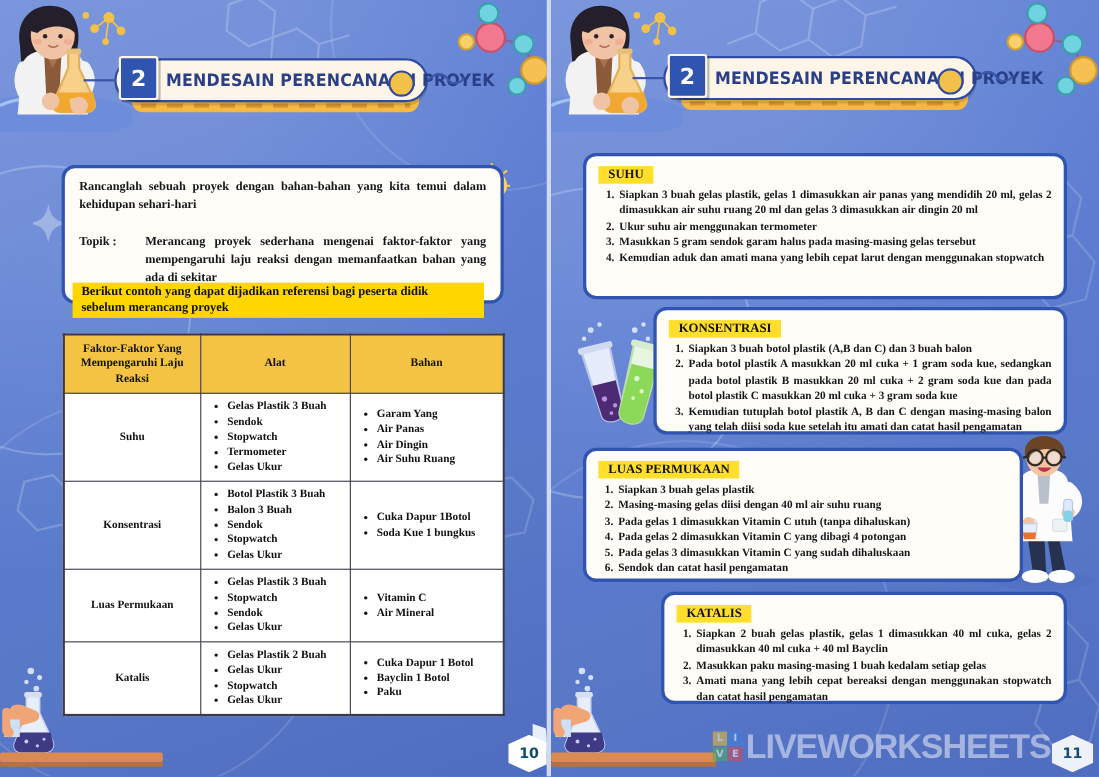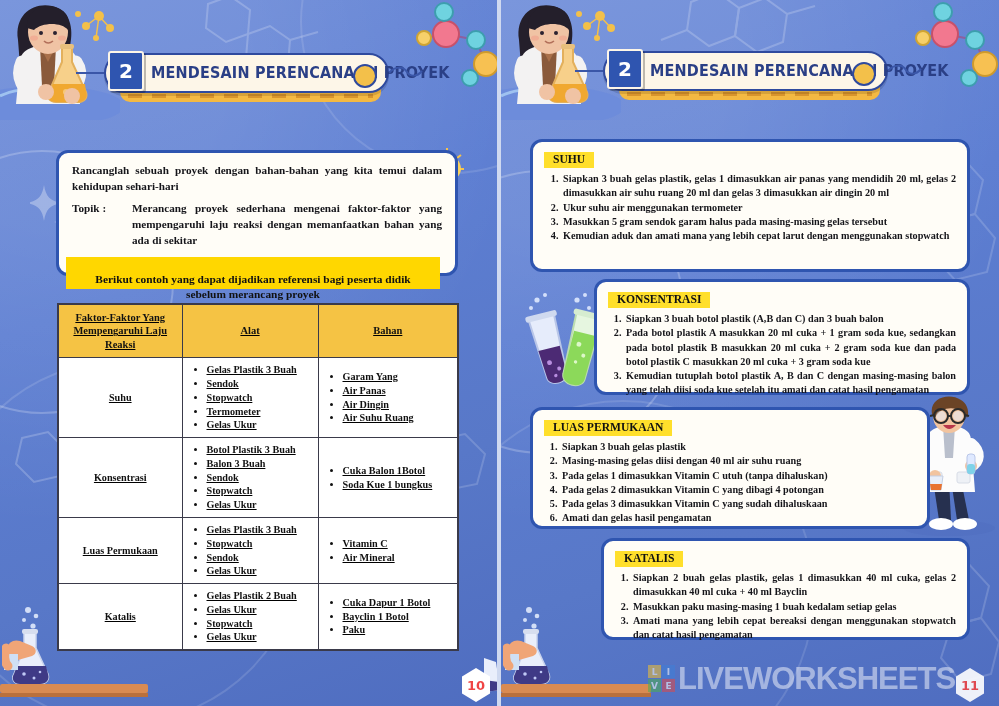--- a/index.html
+++ b/index.html
@@ -53,45 +53,45 @@
 
   
   .card{position:absolute;background:#fffdf7;border:3px solid #2f55b0;border-radius:12px;
     box-sizing:border-box;}
 
   .ptext{font-family:"Liberation Serif",serif;font-weight:bold;color:#15151a;font-size:11.2px;
     line-height:1.42;text-align:justify;}
   .ptext .hang{display:block;padding-left:60px;text-indent:0;}
 
   
-  .ybanner{position:absolute;background:#ffd700;color:#111;text-align:center;
+  .ybanner{position:absolute;background:#ffd700;color:#111;
     font-family:"Liberation Serif",serif;font-weight:bold;font-size:11.4px;line-height:1.35;
-    padding:15px 8px;box-sizing:border-box;}
+    padding:1px 8px;box-sizing:border-box;}
 
   
   table.tbl{position:absolute;border-collapse:collapse;table-layout:fixed;background:#fff;
-    border:2px solid #3a3a4a;text-decoration:underline;}
+    border:2px solid #3a3a4a;}
   table.tbl th,table.tbl td{border:1.5px solid #3a3a4a;vertical-align:middle;
     font-family:"Liberation Serif",serif;font-weight:bold;color:#111;}
   table.tbl th{background:#f5c344;text-align:center;font-size:10.5px;line-height:1.28;padding:6px 4px;}
   table.tbl td.factor{text-align:center;font-size:10.2px;}
   table.tbl td.lst{padding:5px 4px 5px 2px;}
   table.tbl ul{margin:0;padding-left:22px;}
   table.tbl li{font-size:10.2px;line-height:1.35;}
 
   
   .ylabel{display:inline-block;background:#ffdf2b;color:#111;font-family:"Liberation Serif",serif;
     font-weight:bold;font-size:11.6px;padding:1px 9px 2px;margin-bottom:4px;}
   ol.steps{margin:0;padding-left:17px;}
   ol.steps li{font-family:Liberation Serif, serif;font-weight:bold;color:#15151a;
     font-size:10.2px;line-height:1.4;text-align:justify;padding-left:2px;}
 
   
-  .pagebadge{position:absolute;width:28px;height:34px;display:flex;align-items:center;
-    justify-content:center;background:#fff;color:#ef4444;font-family:"DejaVu Sans",sans-serif;
+  .pagebadge{position:absolute;width:38px;height:34px;display:flex;align-items:center;
+    justify-content:center;background:#fff;color:#0c4a6e;font-family:"DejaVu Sans",sans-serif;
     font-weight:bold;font-size:13px;
     clip-path:polygon(50% 0,100% 25%,100% 75%,50% 100%,0 75%,0 25%);}
 
   
   .wm{position:absolute;left:648px;top:663px;display:flex;align-items:center;gap:3px;
     opacity:.55;}
   .wm .sq{display:grid;grid-template-columns:13px 13px;grid-template-rows:13px 13px;gap:1px;}
   .wm .sq span{display:flex;align-items:center;justify-content:center;color:#fff;
     font-family:"DejaVu Sans",sans-serif;font-weight:bold;font-size:9px;}
   .wm .wtext{font-family:Liberation Sans, sans-serif;font-weight:bold;font-size:31px;
@@ -228,21 +228,21 @@
           <line x1="34" y1="21" x2="29" y2="21"></line>
         </g>
         <path d="M17 7 C25 7 31 13 31 21 C31 27 26 29 25 34 L9 34 C8 29 3 27 3 21 C3 13 9 7 17 7Z" fill="#f9d25f"></path>
         <rect x="9" y="34" width="16" height="4" fill="#c9a03a"></rect>
         <rect x="10" y="39" width="14" height="3" rx="1.5" fill="#c9a03a"></rect>
       </svg>
     </div>
 
     <div class="card" style="left:56px;top:150px;width:402px;height:126px;padding:10px 13px;">
       <div class="ptext">Rancanglah sebuah proyek dengan bahan-bahan yang kita temui dalam kehidupan sehari-hari</div>
-      <div class="ptext" style="margin-top:6px;position:relative;">
+      <div class="ptext" style="margin-top:18px;position:relative;">
         <span style="position:absolute;left:0;top:0;">Topik :</span>
         <span class="hang">Merancang proyek sederhana mengenai faktor-faktor yang mempengaruhi laju reaksi dengan memanfaatkan bahan yang ada di sekitar</span>
       </div>
     </div>
 
     <div class="ybanner" style="left:66px;top:257px;width:374px;height:32px;">Berikut contoh yang dapat dijadikan referensi bagi peserta didik sebelum merancang proyek</div>
 
     <table class="tbl" style="left:57px;top:303px;width:400px;">
       <colgroup>
           <col style="width:124px">
@@ -283,21 +283,21 @@
             <ul>
               <li>Botol Plastik 3 Buah</li>
               <li>Balon 3 Buah</li>
               <li>Sendok</li>
               <li>Stopwatch</li>
               <li>Gelas Ukur</li>
             </ul>
           </td>
           <td class="lst">
             <ul>
-              <li>Cuka Balon 1Botol</li>
+              <li>Cuka Dapur 1Botol</li>
               <li>Soda Kue 1 bungkus</li>
             </ul>
           </td>
         </tr>
         <tr style="height:64px">
           <td class="factor">Luas Permukaan</td>
           <td class="lst">
             <ul>
               <li>Gelas Plastik 3 Buah</li>
               <li>Stopwatch</li>
@@ -567,21 +567,21 @@
     </div>
 
     <div class="card" style="left:29px;top:407px;width:400px;height:122px;padding:7px 11px 6px;">
       <span class="ylabel">LUAS PERMUKAAN</span>
       <ol class="steps" style="padding-left:16px;">
         <li>Siapkan 3 buah gelas plastik</li>
         <li>Masing-masing gelas diisi dengan 40 ml air suhu ruang</li>
         <li>Pada gelas 1 dimasukkan Vitamin C utuh (tanpa dihaluskan)</li>
         <li>Pada gelas 2 dimasukkan Vitamin C yang dibagi 4 potongan</li>
         <li>Pada gelas 3 dimasukkan Vitamin C yang sudah dihaluskaan</li>
-        <li>Amati dan gelas hasil pengamatan</li>
+        <li>Sendok dan catat hasil pengamatan</li>
       </ol>
     </div>
 
     <div class="card" style="left:100px;top:538px;width:369px;height:102px;padding:7px 11px 6px;">
       <span class="ylabel">KATALIS</span>
       <ol class="steps" style="padding-left:16px;">
         <li>Siapkan 2 buah gelas plastik, gelas 1 dimasukkan 40 ml cuka, gelas 2 dimasukkan 40 ml cuka + 40 ml Bayclin</li>
         <li>Masukkan paku masing-masing 1 buah kedalam setiap gelas</li>
         <li>Amati mana yang lebih cepat bereaksi dengan menggunakan stopwatch dan catat hasil pengamatan</li>
       </ol>

